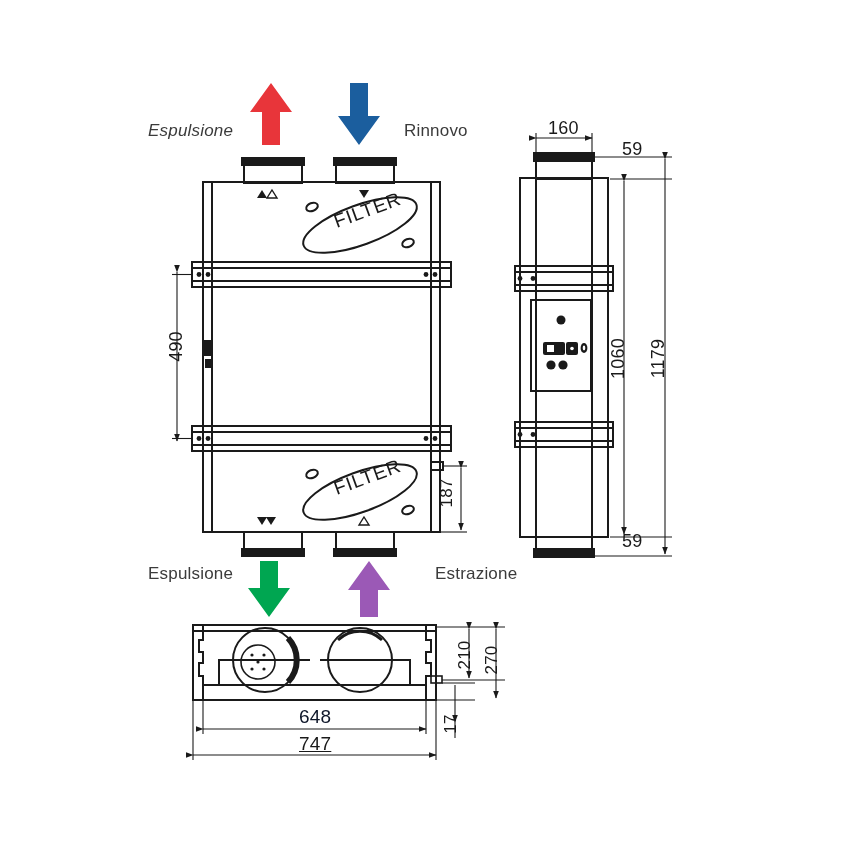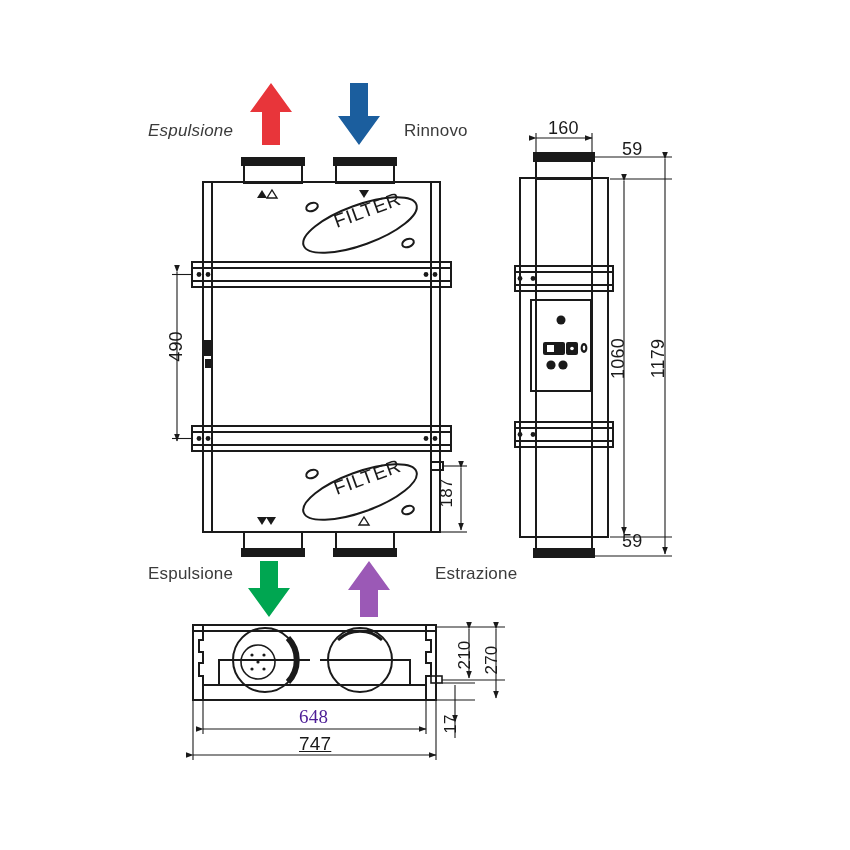--- a/index.html
+++ b/index.html
@@ -272,19 +272,19 @@
 
   <div class="lbl" style="left:161px;top:336px;font-size:18px;color:#1a1a1a;transform:rotate(-90deg);transform-origin:center;">490</div>
   <div class="lbl" style="left:433px;top:483px;font-size:17px;color:#1a1a1a;transform:rotate(-90deg);transform-origin:center;">187</div>
 
   <div class="lbl" style="left:548px;top:118px;font-size:18px;color:#1a1a1a;">160</div>
   <div class="lbl" style="left:622px;top:139px;font-size:18px;color:#1a1a1a;">59</div>
   <div class="lbl" style="left:622px;top:531px;font-size:18px;color:#1a1a1a;">59</div>
   <div class="lbl" style="left:598px;top:348px;font-size:18px;color:#1a1a1a;transform:rotate(-90deg);transform-origin:center;">1060</div>
   <div class="lbl" style="left:639px;top:348px;font-size:18px;color:#1a1a1a;transform:rotate(-90deg);transform-origin:center;">1179</div>
 
-  <div class="lbl" style="left:299px;top:706px;font-size:19px;color:#4c1d95;font-family:Liberation Serif, serif;">648</div>
+  <div class="lbl" style="left:299px;top:706px;font-size:19px;color:#0f172a;">648</div>
   <div class="lbl" style="left:299px;top:733px;font-size:19px;color:#1a1a1a;text-decoration:underline;">747</div>
   <div class="lbl" style="left:451px;top:645px;font-size:17px;color:#1a1a1a;transform:rotate(-90deg);transform-origin:center;">210</div>
   <div class="lbl" style="left:478px;top:650px;font-size:17px;color:#1a1a1a;transform:rotate(-90deg);transform-origin:center;">270</div>
   <div class="lbl" style="left:441px;top:714px;font-size:17px;color:#1a1a1a;transform:rotate(-90deg);transform-origin:center;">17</div>
 
 </div>
 
 </body></html>

